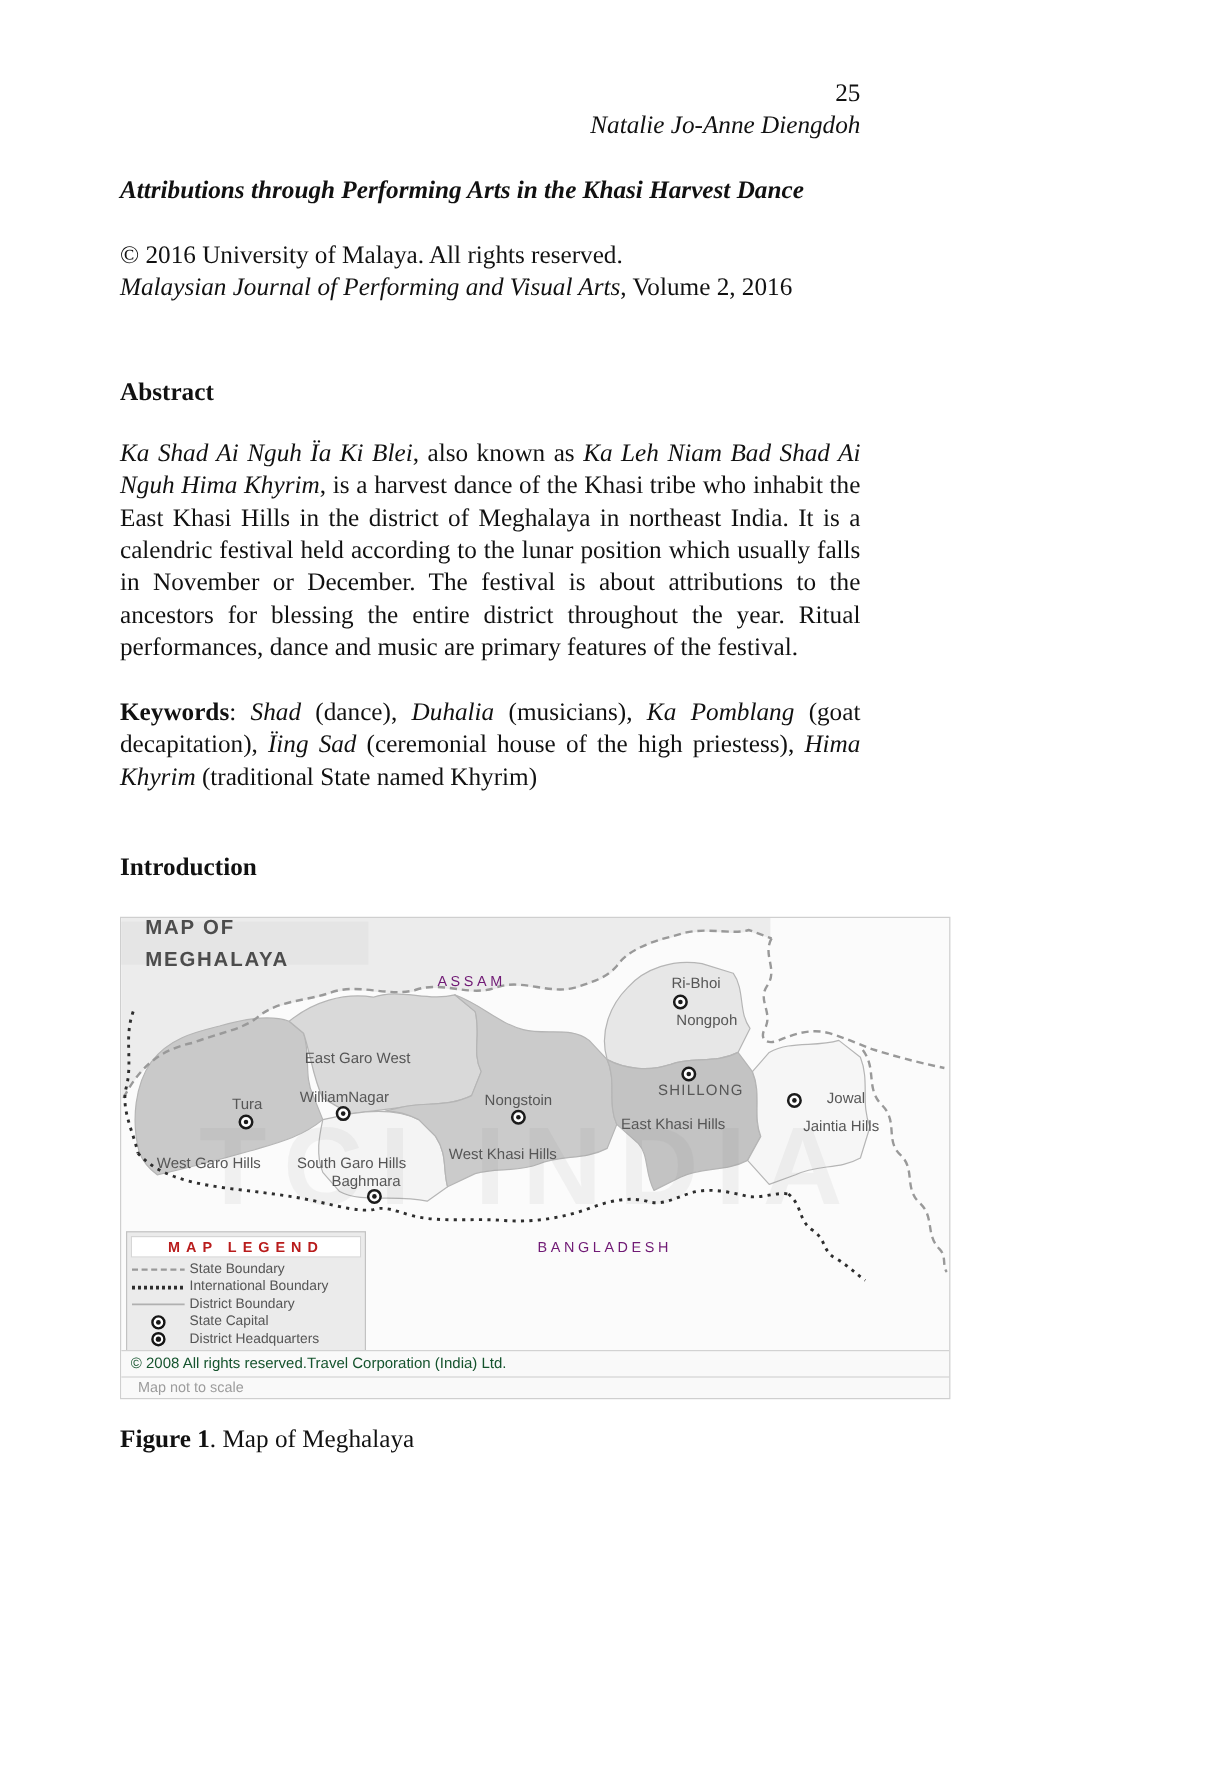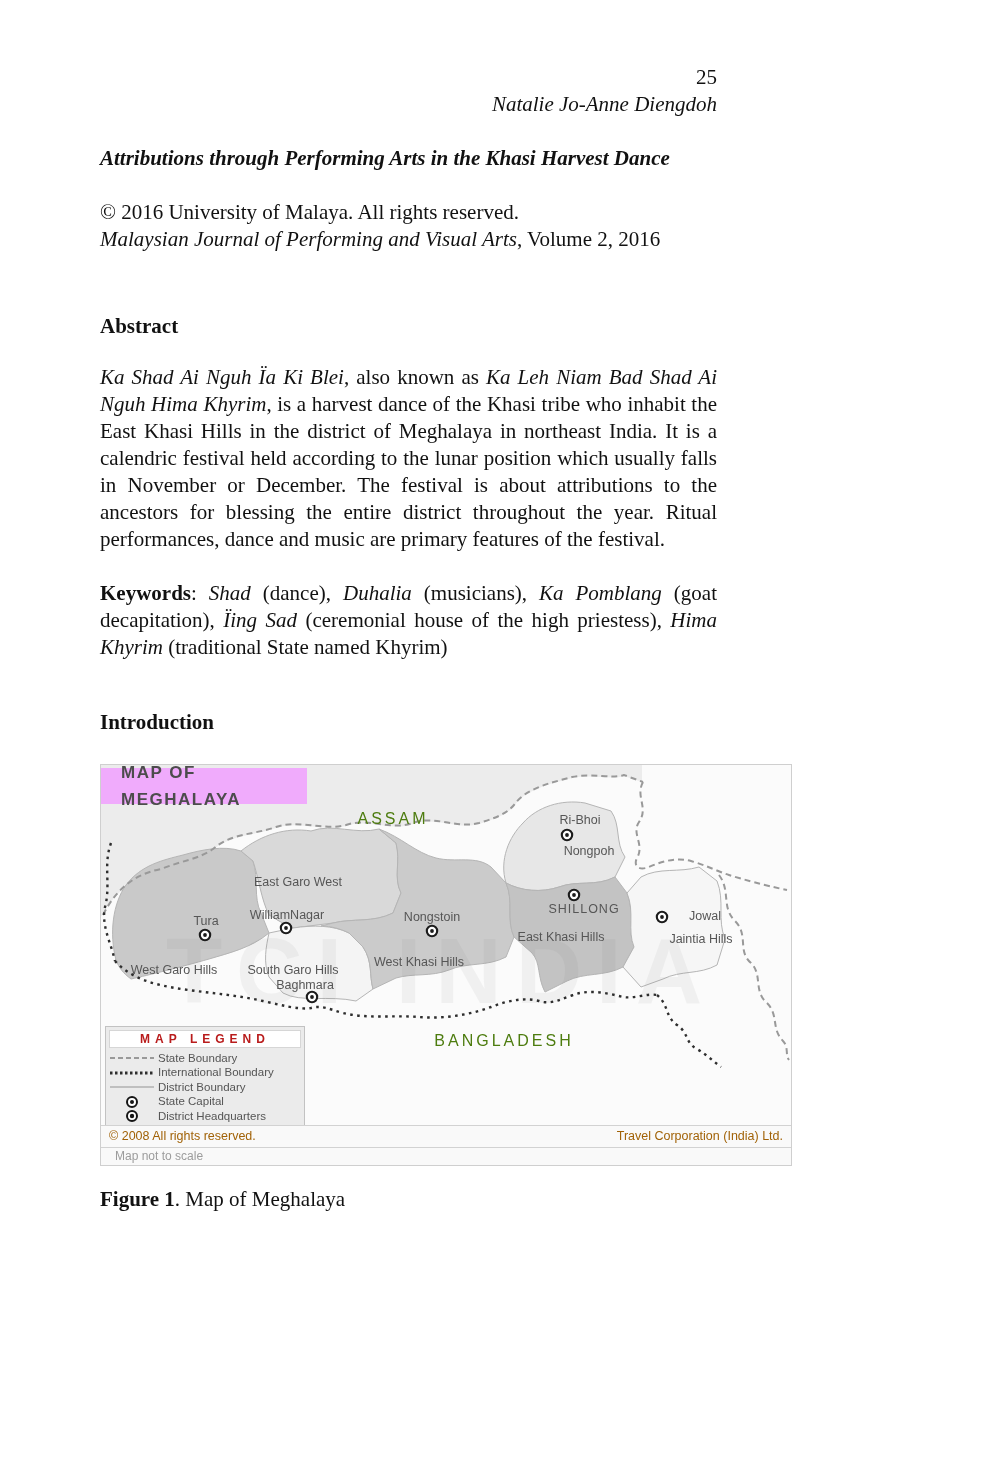--- a/index.html
+++ b/index.html
@@ -24,46 +24,46 @@
 
   
   .map-figure {
     position:relative; width:690px; height:400px; margin:28px 0 0 0;
     border:1px solid #cfcfcf; background:#fbfbfb; overflow:hidden;
     font-family:"Liberation Sans","DejaVu Sans",sans-serif;
   }
   .map-svg { position:absolute; left:0; top:0; }
   .map-title-box {
     position:absolute; left:0; top:3px; width:206px; height:36px;
-    background:#f0abfc; display:flex; align-items:center; box-sizing:border-box;
+    background:#e5e5e5; display:flex; align-items:center; box-sizing:border-box;
     padding-left:20px; font-weight:bold; font-size:17px; letter-spacing:1.5px; color:#4c4c4c;
   }
   .map-label {
     position:absolute; transform:translate(-50%,-50%);
     font-size:12.5px; color:#565656; white-space:nowrap;
   }
-  .map-label.country { font-size:16px; color:#4d7c0f; letter-spacing:3px; }
+  .map-label.country { font-size:12px; color:#701a75; letter-spacing:3px; }
   .map-label.caps { letter-spacing:1px; }
 
   .legend-box {
     position:absolute; left:4px; top:261px; width:200px; box-sizing:border-box;
     background:#ebebeb; border:1px solid #c2c2c2; padding-bottom:4px;
   }
   .legend-title {
     margin:3px; background:#ffffff; border:1px solid #d6d6d6; text-align:center;
     font-weight:bold; font-size:12px; letter-spacing:5px; color:#b91c1c; line-height:16px;
   }
   .legend-row { display:flex; align-items:center; height:14.5px; font-size:11.5px; color:#555;text-align:center; }
   .legend-swatch { width:52px; flex:none; display:flex; justify-content:center; align-items:center; }
 
   .map-footer { position:absolute; left:0; right:0; bottom:0; }
   .map-footer-row {
-    display:flex; justify-content:space-between; align-items:center; height:21px;
+    display:flex; align-items:center; height:21px;
     border-top:1px solid #d2d2d2; background:#f9f9f9; padding:0 8px;
-    font-size:12.5px; color:#a16207;
+    font-size:12.5px; color:#14532d;
   }
   .map-footer-row.note-row {
     height:17px; font-size:12px; color:#9c9c9c; padding-left:14px; justify-content:flex-start;
   }
 </style>
 </head>
 <body>
 
 <div class="page">
 

